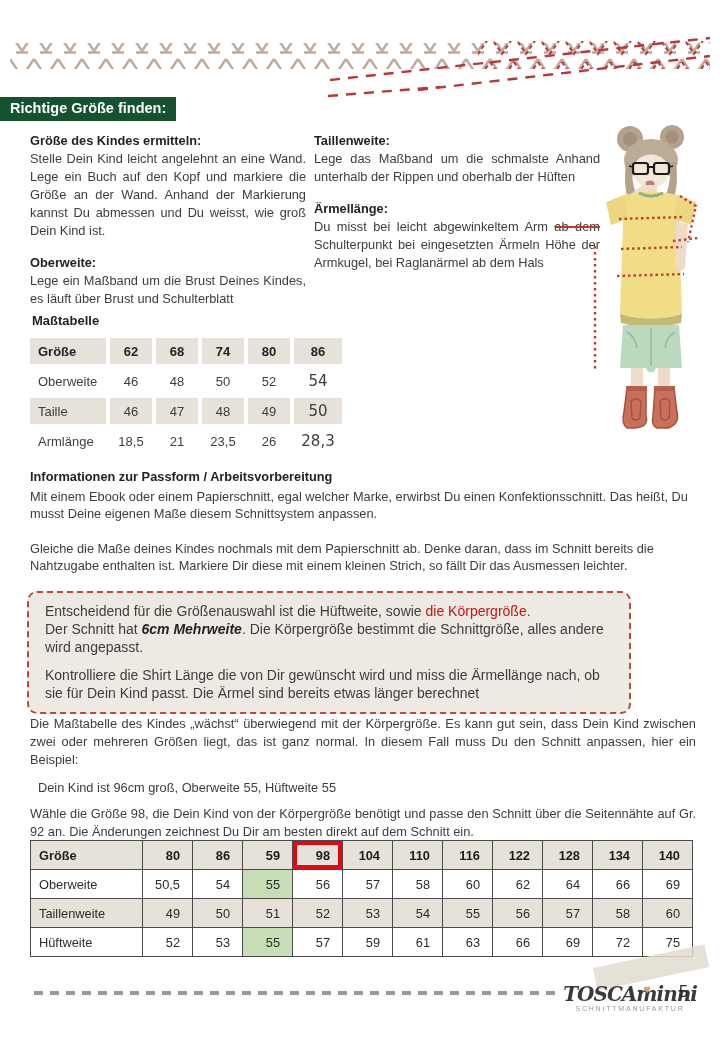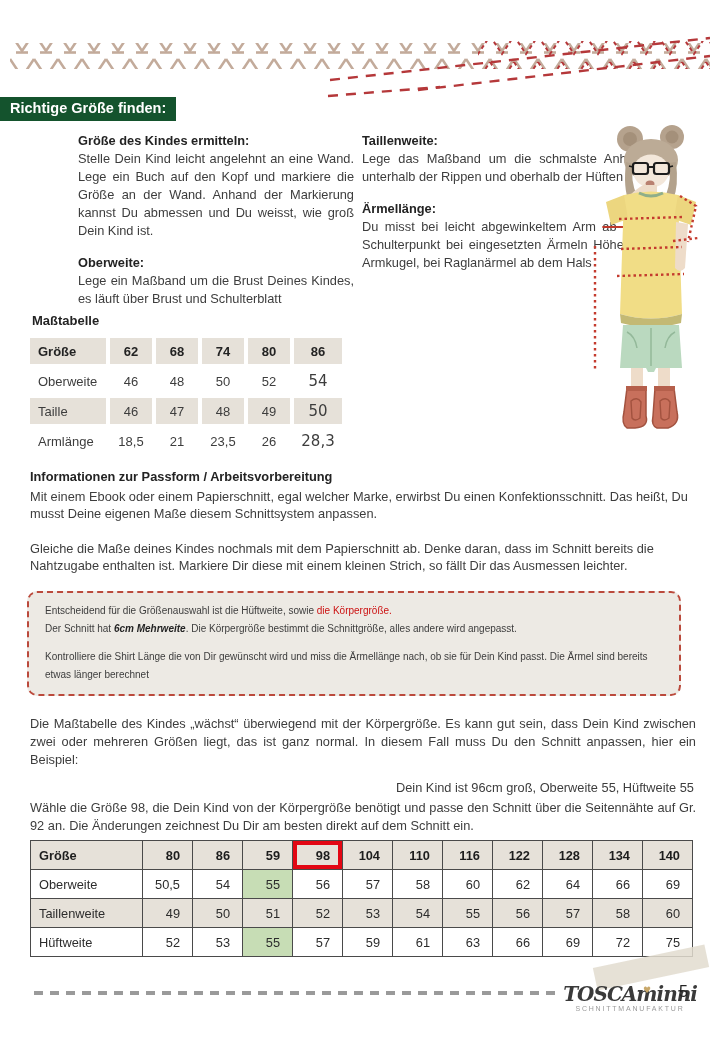--- a/index.html
+++ b/index.html
@@ -10,21 +10,21 @@
   svg { display:block; }
 
   
   .zigzag-svg { position:absolute; left:10px; top:30px; pointer-events:none; }
   .badge {
     position:absolute; left:0; top:97px; background:#14532d; color:#ffffff;
     font-size:14.5px; font-weight:bold; padding:3px 10px 5px 10px;
   }
 
   
-  .col { position:absolute; top:132px; font-size:12.8px; line-height:18px; text-align:justify;margin-left:48px; }
+  .col { position:absolute; top:132px; font-size:12.8px; line-height:18px; text-align:justify; }
   .col-left  { left:30px;  width:276px; }
   .col-right { left:314px; width:286px; }
   .sec-head { font-weight:bold; color:#232323; }
   .sec-body { margin:0 0 14px 0; }
   .struck { text-decoration:line-through; text-decoration-color:#c0392b; text-decoration-thickness:2px; }
 
   
   .illustration { position:absolute; left:583px; top:118px; }
 
   
@@ -39,33 +39,33 @@
   .mt-head { font-weight:bold; color:#232323; }
   .mt-last { font-size:15px; font-family:"DejaVu Sans", sans-serif; }
 
   
   .passform { position:absolute; left:30px; top:468px; width:668px; font-size:12.8px; line-height:17.5px; }
   .passform .p1 { margin:2px 0 17px 0; }
   .passform .p2 { margin:0; }
 
   
   .hinweis {
-    position:absolute; left:27px; top:591px; width:654px; box-sizing:border-box;
+    position:absolute; left:27px; top:591px; width:604px; box-sizing:border-box;
     background:#edeae4; border:2px dashed #bb4a3c; border-radius:10px;
-    padding:9px 14px 10px 16px; font-size:10px; line-height:18px;
+    padding:9px 14px 10px 16px; font-size:14px; line-height:18px;
   }
   .hinweis p { margin:0; }
   .hinweis .gap { margin-top:10px; }
   .red-text { color:#cc1111; }
   .bold-text { font-weight:bold; color:#232323;font-style:italic; }
 
   
   .beispiel { position:absolute; left:30px; top:707px; width:666px; font-size:12.8px; line-height:18px; text-align:justify; }
   .beispiel .p1 { margin:8px 0 10px 0; }
-  .beispiel .line { margin:2px; text-align:right; }
+  .beispiel .line { margin:8px; text-align:left; }
   .beispiel .p2 { margin:0; }
 
   
   .big-table { position:absolute; left:30px; top:840px; border-collapse:collapse; font-size:12.8px; color:#2c2c2c; }
   .big-table td {
     border:1px solid #4a4a4a; height:28px; padding:0 12px 0 0;
     text-align:right; background:#ffffff;
   }
   .big-table td.label { text-align:left; padding:0 0 0 8px; }
   .big-table tr.head td { font-weight:bold; color:#1d1d1d; }

